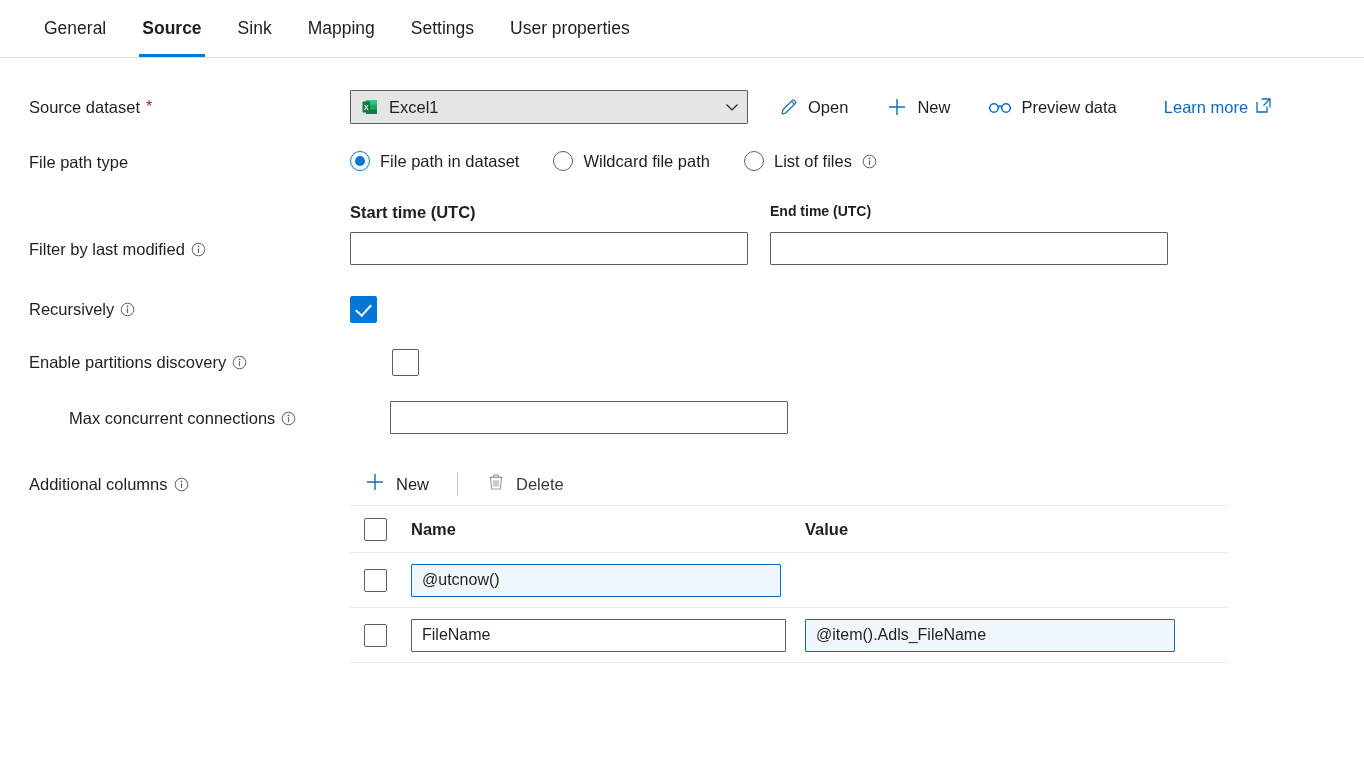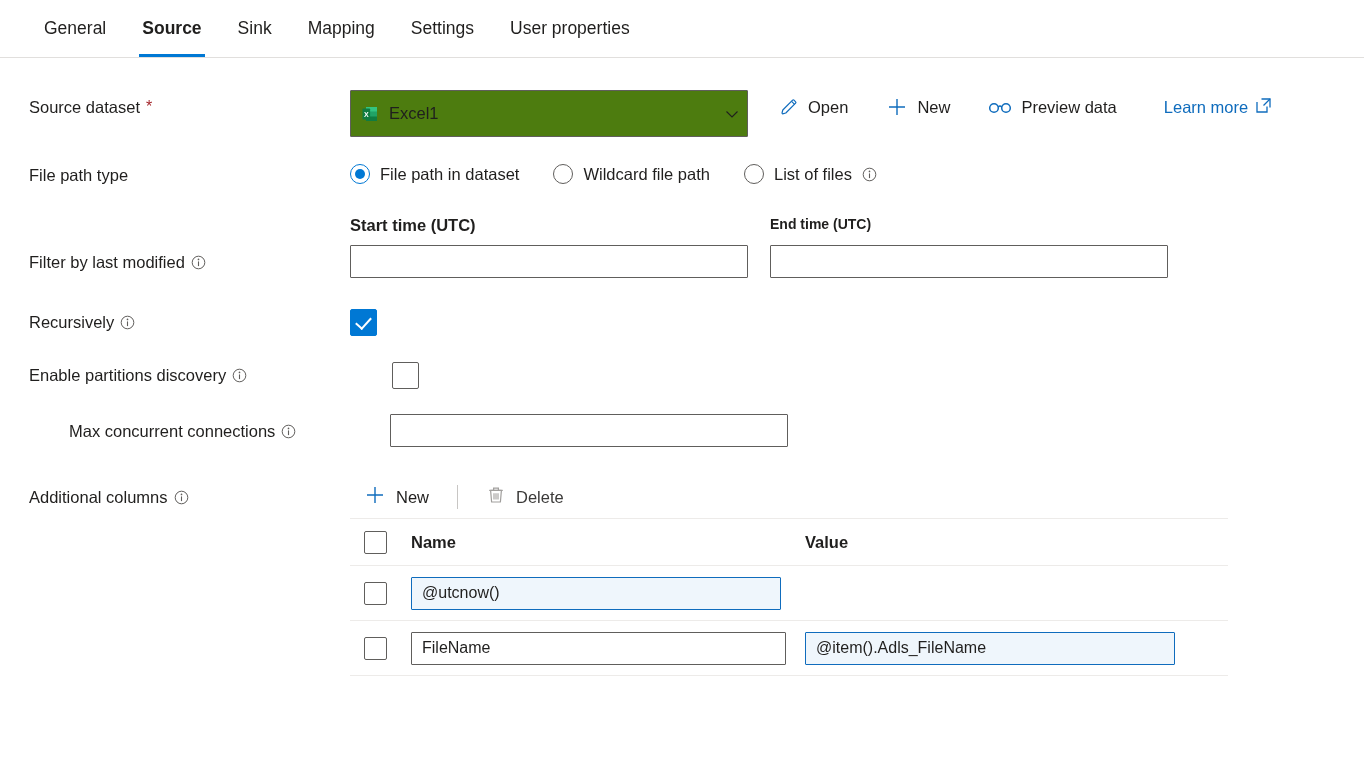--- a/index.html
+++ b/index.html
@@ -84,23 +84,23 @@
     padding: 0 10px;
     color: #201f1e;
     outline: none;
     border-radius: 1px;
   }
   .tbox::placeholder { color: #a19f9d; }
 
   
   .combo {
     width: 398px;
-    height: 47px;
+    height: 34px;
     border: 1px solid #605e5c;
-    background: #4d7c0f;
+    background: #e5e5e5;
     display: flex;
     align-items: center;
     padding: 0 8px 0 10px;
     cursor: pointer;
     border-radius: 1px;
   }
   .combo .val {
     flex: 1;
     font-size: 16.5px;
     margin-left: 10px;

